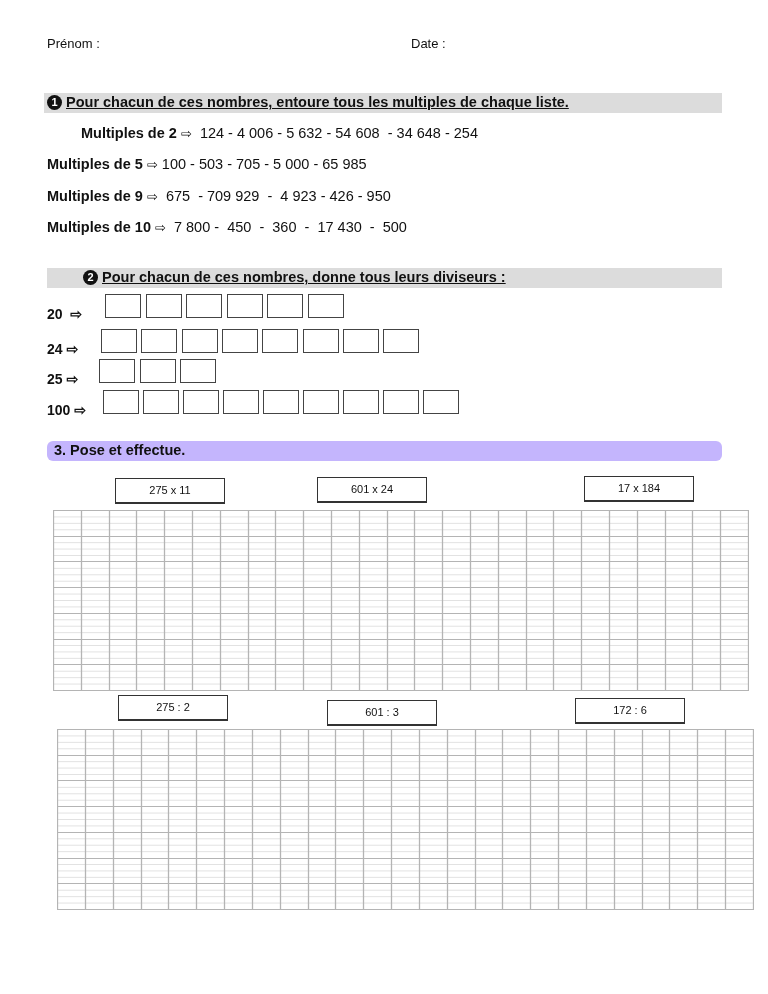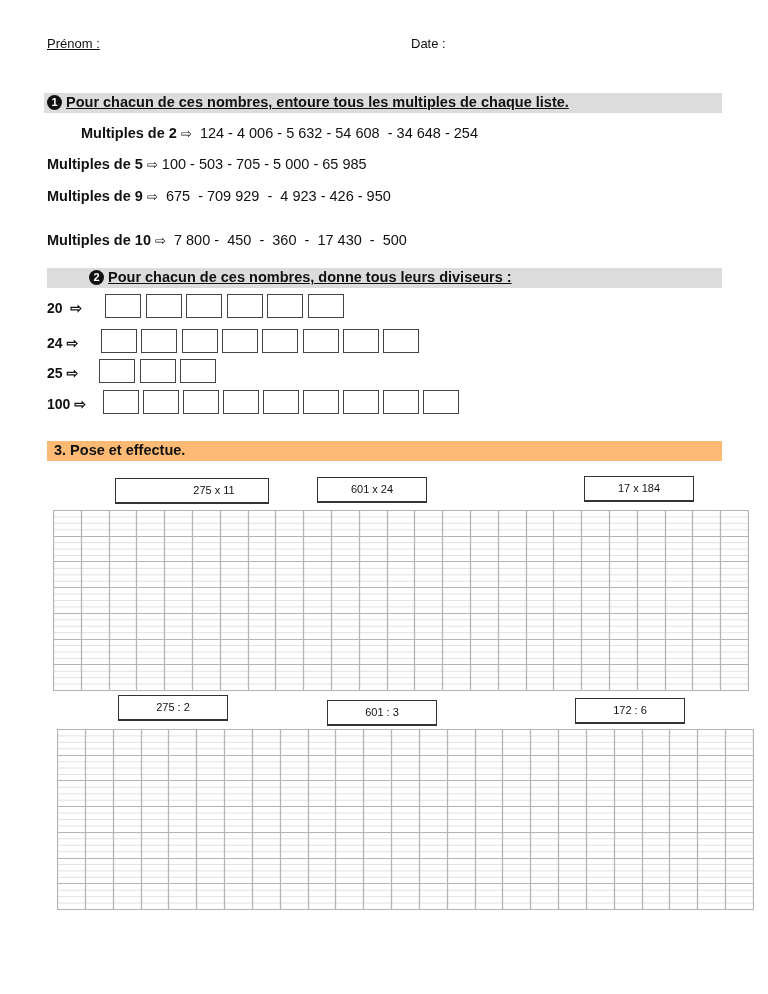--- a/index.html
+++ b/index.html
@@ -1,53 +1,53 @@
 <!DOCTYPE html>
 <html><head>
   <meta charset="utf-8">
   <style>
     html, body { margin:0; padding:0; background:#fff; }
     body { width:768px; height:994px; position:relative; overflow:hidden;
            font-family:"Liberation Sans", sans-serif; color:#111; }
     .abs { position:absolute; }
     .hdr-label { font-size:13px; top:36px; }
     .band { position:absolute; background:#dcdcdc; height:20px; }
-    .band3 { background:#fdba74; }
+    .band3 { background:#c4b5fd;border-radius:6px; }
     .band-title { position:absolute; top:1px; font-size:14.5px; font-weight:bold; text-decoration:underline; white-space:nowrap; }
     .bullet { display:inline-block; width:15px; height:15px; border-radius:50%; background:#111; color:#fff;
               font-size:11px; line-height:15px; text-align:center; font-weight:bold; text-decoration:none; margin-right:4px; vertical-align:1px; }
     .mline { position:absolute; left:47px; font-size:14.5px; white-space:pre; }
     .mline b { font-weight:bold; }
     .arrow { font-size:13px; }
     .drow { position:absolute; left:47px; height:26px; }
-    .dlabel { position:absolute; left:0; top:6px; font-size:14px; font-weight:bold; white-space:pre; }
+    .dlabel { position:absolute; left:0; top:12px; font-size:14px; font-weight:bold; white-space:pre; }
     .dbox { position:absolute; top:0; width:34px; height:22px; border:1.5px solid #444; background:#fff; }
     .opbox { position:absolute; width:108px; height:23px; border:1px solid #333; border-bottom-width:2px; font-size:11px;
              text-align:center; line-height:22px; background:#fff; }
     .grid { position:absolute; }
   </style>
 </head>
 <body>
 
-<div class="abs hdr-label" style="left:47px;text-decoration:underline;">Prénom :</div>
+<div class="abs hdr-label" style="left:47px;">Prénom :</div>
 <div class="abs hdr-label" style="left:411px;">Date :</div>
 
 <div class="band" style="left:44px; top:93px; width:678px;">
   <div class="band-title" style="left:3px;">
     <span class="bullet">1</span><span>Pour chacun de ces nombres, entoure tous les multiples de chaque liste.</span>
   </div>
 </div>
 
 <div class="mline" style="top:125px;margin-left:34px;"><b>Multiples de 2</b> <span class="arrow">⇨</span> <span> 124 - 4 006 - 5 632 - 54 608  - 34 648 - 254</span></div>
 <div class="mline" style="top:156px;"><b>Multiples de 5</b> <span class="arrow">⇨</span> <span>100 - 503 - 705 - 5 000 - 65 985</span></div>
 <div class="mline" style="top:188px;"><b>Multiples de 9</b> <span class="arrow">⇨</span> <span> 675  - 709 929  -  4 923 - 426 - 950</span></div>
-<div class="mline" style="top:232px;"><b>Multiples de 10</b> <span class="arrow">⇨</span> <span> 7 800 -  450  -  360  -  17 430  -  500</span></div>
+<div class="mline" style="top:219px;"><b>Multiples de 10</b> <span class="arrow">⇨</span> <span> 7 800 -  450  -  360  -  17 430  -  500</span></div>
 
 <div class="band" style="left:47px; top:268px; width:675px;">
-  <div class="band-title" style="left:10px;padding-left:32px;">
+  <div class="band-title" style="left:4px;padding-left:32px;">
     <span class="bullet">2</span><span>Pour chacun de ces nombres, donne tous leurs diviseurs :</span>
   </div>
 </div>
 
 <div class="drow" style="top:294px;">
   <span class="dlabel">20  ⇨</span>
 <div class="dbox" style="left: 58px;"></div>
     <div class="dbox" style="left: 98.5px;"></div>
     <div class="dbox" style="left: 139px;"></div>
     <div class="dbox" style="left: 179.5px;"></div>
@@ -81,21 +81,21 @@
     <div class="dbox" style="left: 256px;"></div>
     <div class="dbox" style="left: 296px;"></div>
     <div class="dbox" style="left: 336px;"></div>
     <div class="dbox" style="left: 376px;"></div>
   </div>
 
 <div class="band band3" style="left:47px; top:441px; width:675px;">
   <div class="band-title" style="left:7px; text-decoration:none;">3. Pose et effectue.</div>
 </div>
 
-<div class="opbox" style="left:115px; top:478px;padding-left:44px;">275 x 11</div>
+<div class="opbox" style="left:115px; top:478px;">275 x 11</div>
 <div class="opbox" style="left:317px; top:477px;">601 x 24</div>
 <div class="opbox" style="left:584px; top:476px;">17 x 184</div>
 
 <svg class="grid" id="grid1" style="left:53px; top:510px;" width="696" height="181">
     <line x1="0.5" x2="695.5" y1="6.928571428571429" y2="6.928571428571429" stroke="#e2e2e2" stroke-width="1"></line>
     <line x1="0.5" x2="695.5" y1="13.357142857142858" y2="13.357142857142858" stroke="#e2e2e2" stroke-width="1"></line>
     <line x1="0.5" x2="695.5" y1="19.785714285714285" y2="19.785714285714285" stroke="#e2e2e2" stroke-width="1"></line>
     <line x1="0.5" x2="695.5" y1="32.642857142857146" y2="32.642857142857146" stroke="#e2e2e2" stroke-width="1"></line>
     <line x1="0.5" x2="695.5" y1="39.07142857142857" y2="39.07142857142857" stroke="#e2e2e2" stroke-width="1"></line>
     <line x1="0.5" x2="695.5" y1="45.5" y2="45.5" stroke="#e2e2e2" stroke-width="1"></line>

